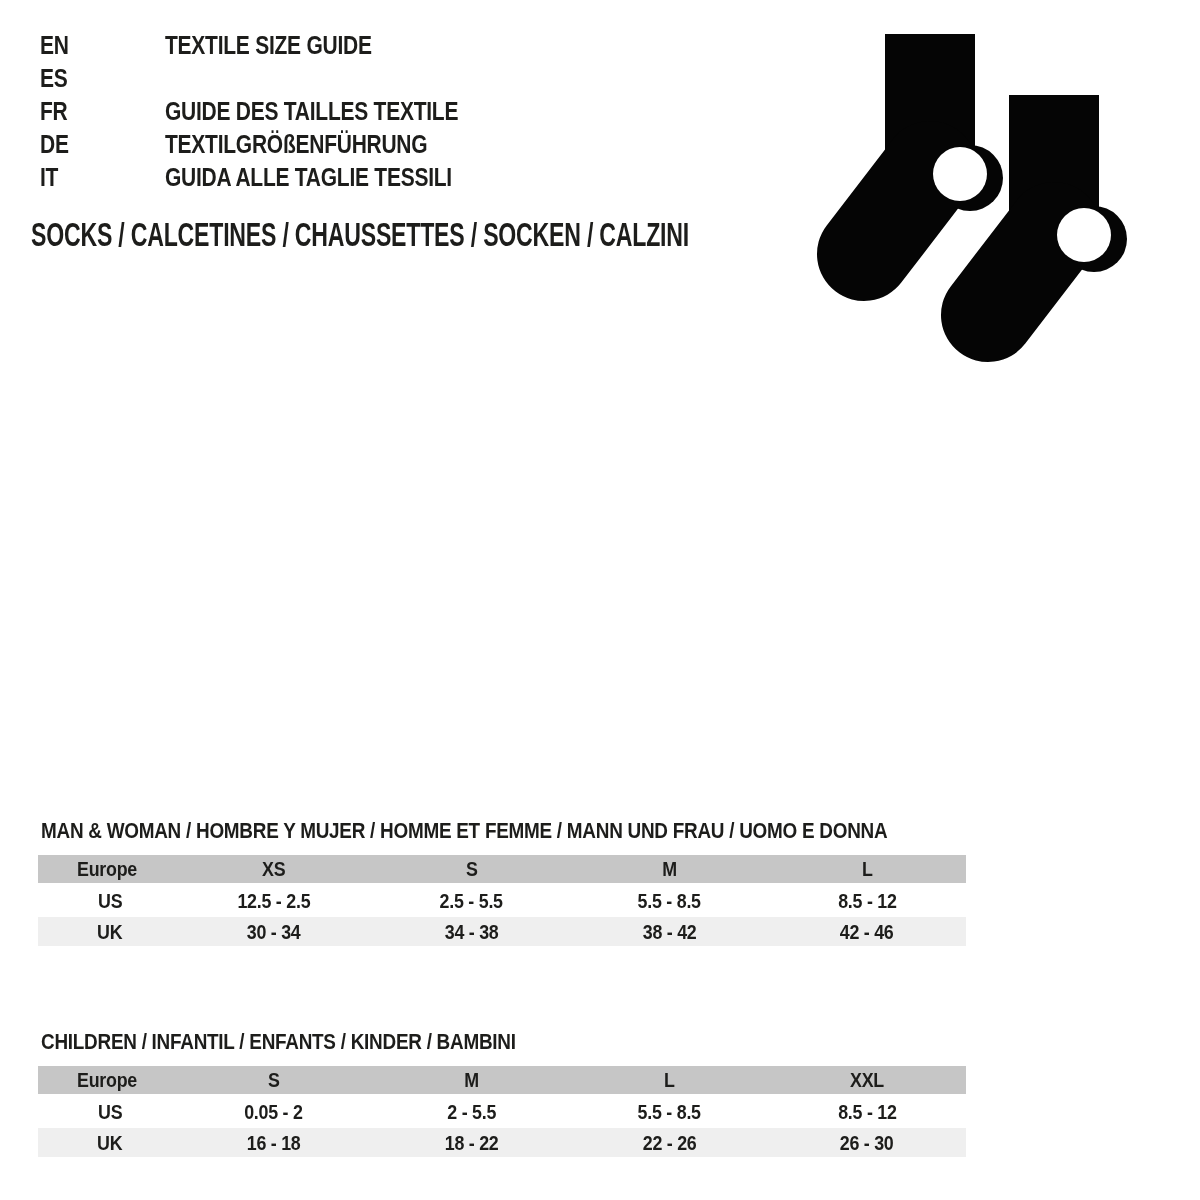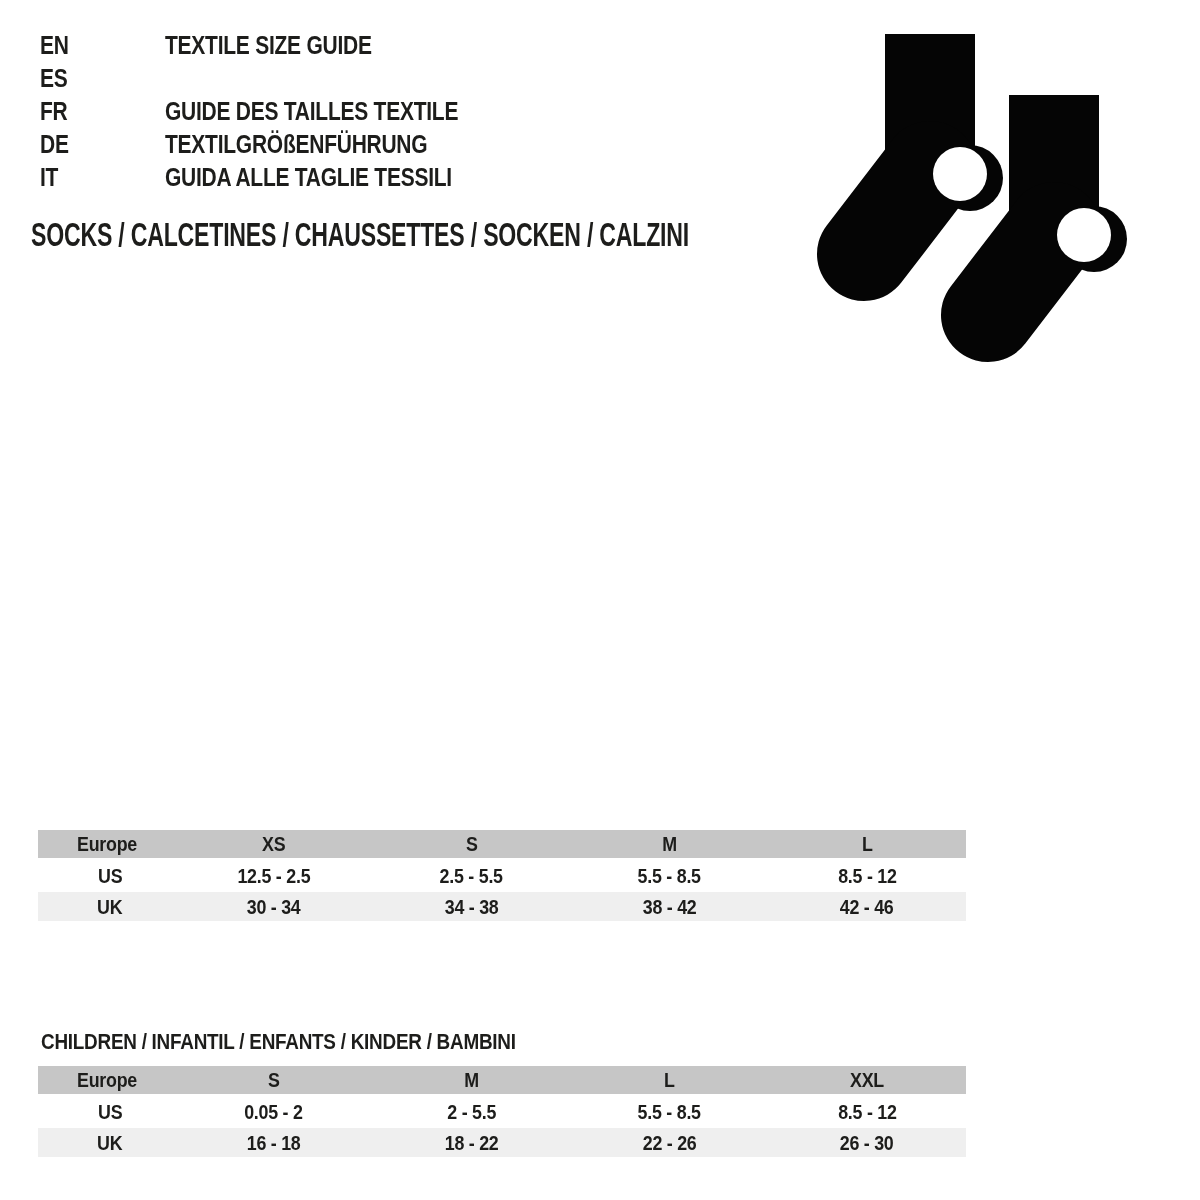--- a/index.html
+++ b/index.html
@@ -88,20 +88,23 @@
     </g>
     <g transform="translate(124,61)">
       <rect class="ink" x="85" y="0" width="90" height="132"></rect>
       <line class="ink-stroke" x1="130" y1="134" x2="64" y2="220" stroke-width="94" stroke-linecap="round"></line>
       <circle class="ink" cx="170" cy="144" r="33"></circle>
       <circle class="paper" cx="160" cy="140" r="27"></circle>
     </g>
   </svg>
 
   <section class="sect t1">
+    <div class="table-title">
+      <span class="cond">MAN &amp; WOMAN / HOMBRE Y MUJER / HOMME ET FEMME / MANN UND FRAU / UOMO E DONNA</span>
+    </div>
     <div class="tbl">
       <div class="row head">
         <div class="c0"><span class="cond-l">Europe</span></div>
         <div class="c"><span class="cond-c">XS</span></div>
         <div class="c"><span class="cond-c">S</span></div>
         <div class="c"><span class="cond-c">M</span></div>
         <div class="c"><span class="cond-c">L</span></div>
       </div>
       <div class="row us">
         <div class="c0"><span class="cond-l">US</span></div>

